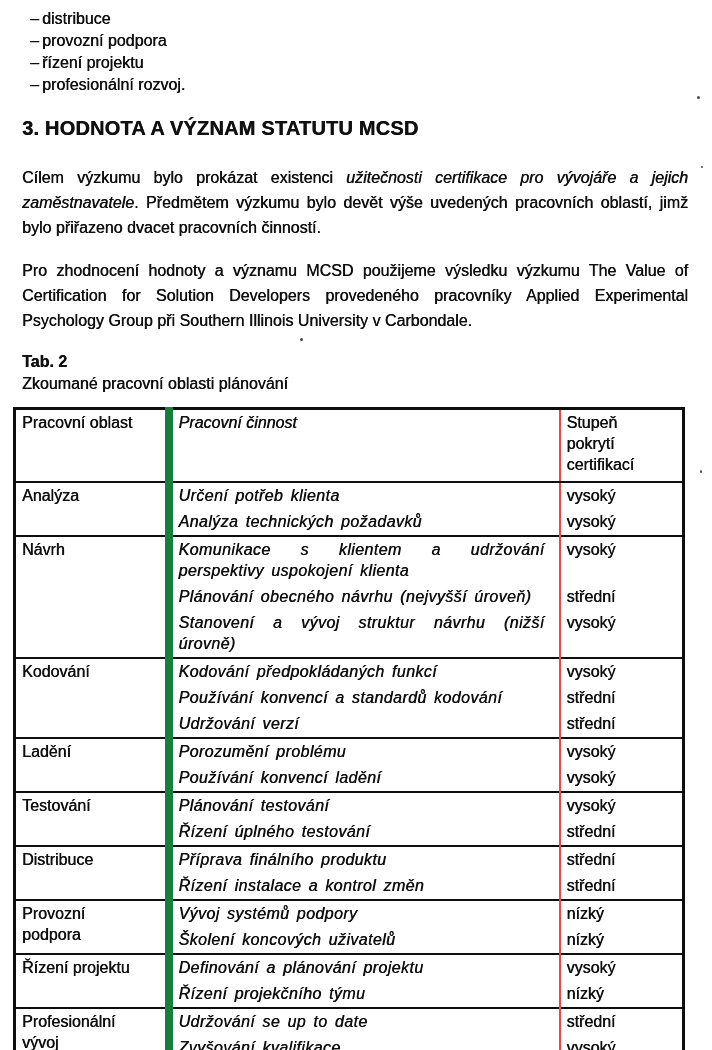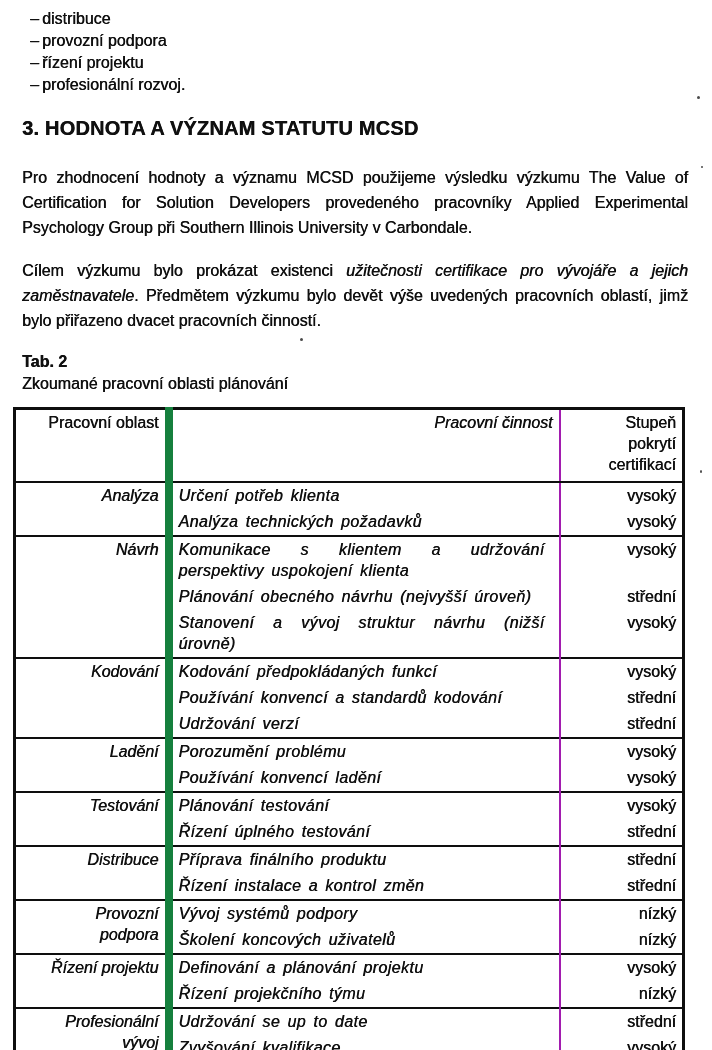--- a/index.html
+++ b/index.html
@@ -48,37 +48,37 @@
     border: 3px solid #0e0e0e;
     font-size: 16px;
     line-height: 21px;
   }
   col.c-area { width: 154px; }
   col.c-act  { width: 391px; }
   col.c-lvl  { width: 124px; }
 
   .work-table th, .work-table td {
     vertical-align: top;
-    text-align: right;
+    text-align: left;
     font-weight: normal;
     padding: 2px 6px 3px 6px;
   }
   .work-table thead th { border-bottom: 2px solid #0e0e0e; padding-bottom: 6px; }
   .work-table .col-activity, .work-table th.h-act { border-left: 8px solid #15803d; font-style: italic; }
-  .work-table .col-level,    .work-table th.h-lvl { border-left: 2px solid #a21caf; }
+  .work-table .col-level,    .work-table th.h-lvl { border-left: 2px solid #ef4444; }
   .work-table tr.group-start td { border-top: 2px solid #0e0e0e; }
   .work-table thead tr th { border-top: none; }
 
   .work-table .col-activity {
     text-align: justify;
     padding-right: 14px;
     letter-spacing: 0.4px;
     word-spacing: 2.5px;
   }
-  .area-label { display: inline-block; max-width: 112px; font-style: italic; }
+  .area-label { display: inline-block; max-width: 112px; }
   .hdr3-label { display: inline-block; max-width: 80px; }
 
   
   .speck { position: absolute; background: #4a4a4a; border-radius: 50%; }
   .speck.s1 { left: 697px; top: 96px;  width: 3px; height: 3px; }
   .speck.s2 { left: 701px; top: 166px; width: 2px; height: 2px; }
   .speck.s3 { left: 300px; top: 338px; width: 3px; height: 3px; }
   .speck.s4 { left: 700px; top: 470px; width: 2px; height: 3px; }
 </style>
 </head>
@@ -100,23 +100,23 @@
         <span>řízení projektu</span>
       </li>
       <li>
         <span class="dash">–</span>
         <span>profesionální rozvoj.</span>
       </li>
     </ul>
 
   <div class="heading">3. HODNOTA A VÝZNAM STATUTU MCSD</div>
 
+  <p class="body-par"><span>Cílem výzkumu bylo prokázat existenci </span><span class="italic">užitečnosti certifikace pro vývojáře a jejich zaměstnavatele</span><span>. Předmětem výzkumu bylo devět výše uvedených pracovních oblastí, jimž bylo přiřazeno dvacet pracovních činností.</span></p>
+
   <p class="body-par">Pro zhodnocení hodnoty a významu MCSD použijeme výsledku výzkumu The Value of Certification for Solution Developers provedeného pracovníky Applied Experimental Psychology Group při Southern Illinois University v Carbondale.</p>
-
-  <p class="body-par"><span>Cílem výzkumu bylo prokázat existenci </span><span class="italic">užitečnosti certifikace pro vývojáře a jejich zaměstnavatele</span><span>. Předmětem výzkumu bylo devět výše uvedených pracovních oblastí, jimž bylo přiřazeno dvacet pracovních činností.</span></p>
 
   <div class="caption">
     <span class="cap-label">Tab. 2</span>
     <span class="cap-text">Zkoumané pracovní oblasti plánování</span>
   </div>
 
   <table class="work-table">
     <colgroup>
       <col class="c-area">
         <col class="c-act">

